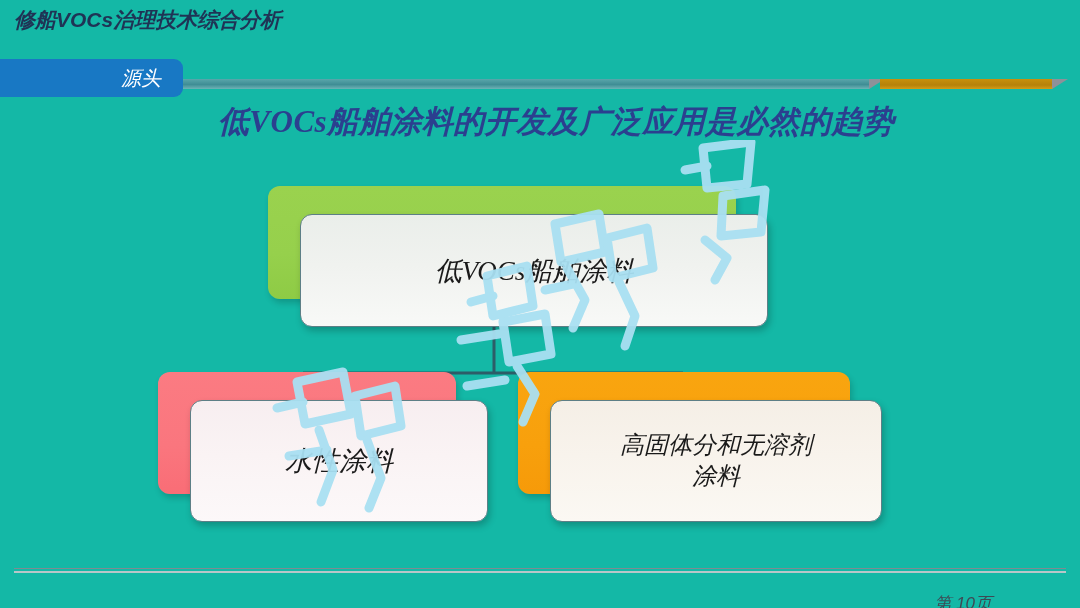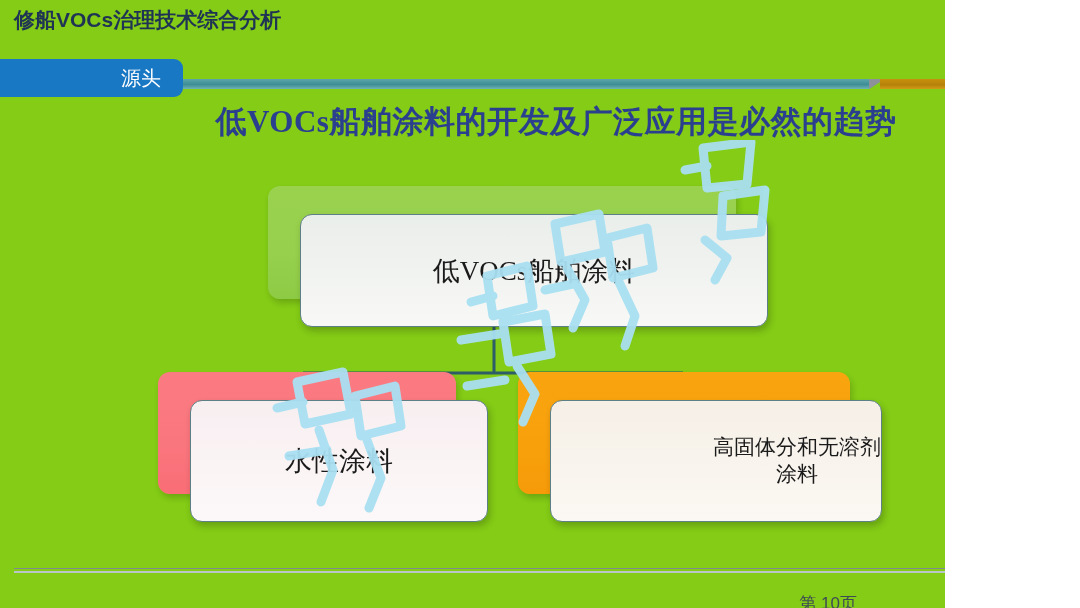--- a/index.html
+++ b/index.html
@@ -4,23 +4,24 @@
 <style>
   * { box-sizing: border-box; margin: 0; padding: 0; }
   html, body {
     width: 1080px; height: 608px;
     background: #ffffff;
     font-family: "Liberation Sans", "DejaVu Sans", sans-serif;
     overflow: hidden;
   }
   #slide {
     position: relative;
-    width: 945px; height: 608px;
-    background: #84cc16;
+    width: 1080px; height: 608px;
+    background: #14b8a6;
     overflow: hidden;
+    font-style: italic;
   }
 
   
   .slide-header {
     position: absolute;
     left: 14px; top: 6px;
     font-size: 21px;
     font-weight: bold;
     color: #1f3355;
     letter-spacing: 0px;
@@ -159,23 +160,22 @@
   #node-solid-back {
     left: 518px; top: 372px;
     width: 332px; height: 122px;
     background: linear-gradient(180deg, #f9a50f 0%, #f8a00c 60%, #f69a09 100%);
   }
   #node-solid-front {
     left: 550px; top: 400px;
     width: 332px; height: 122px;
     background: linear-gradient(180deg, #f5efe6 0%, #f8f3ec 45%, #fbf8f3 100%);
     border: 1px solid #5d7f86;
-    font-size: 21px;
+    font-size: 24px;
     line-height: 1.3;
-    justify-content: flex-end;
   }
 
   
   .footer-rule {
     position: absolute;
     left: 14px; top: 568px;
     width: 1052px; height: 4px;
   }
   .footer-rule .l1 {
     position: absolute; left: 0; top: 0;

